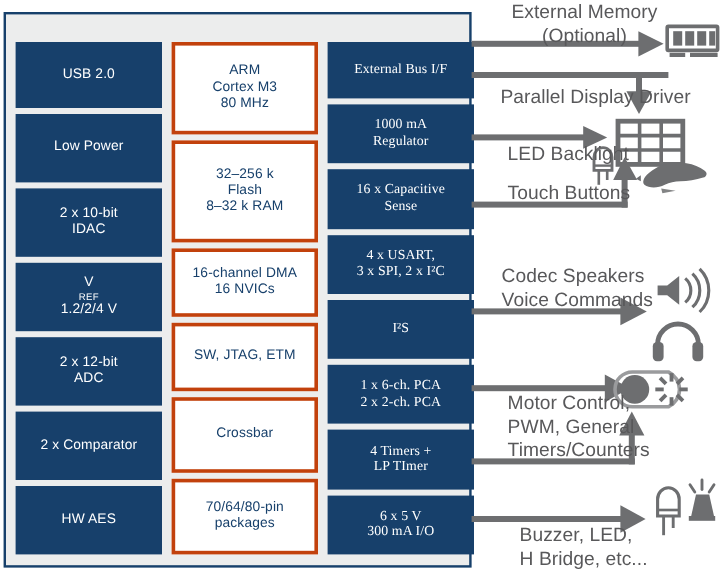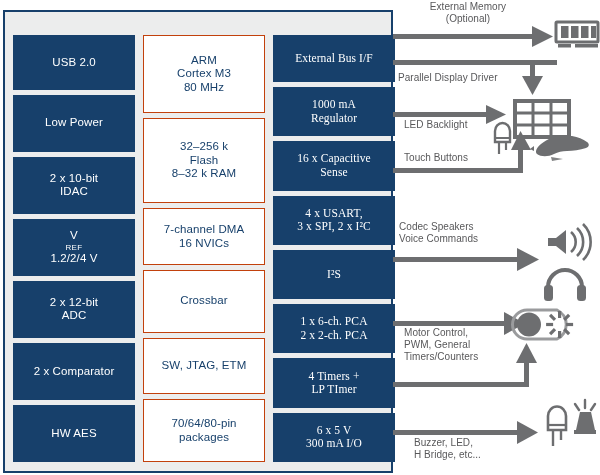--- a/index.html
+++ b/index.html
@@ -15,39 +15,39 @@
   .col{display:flex;flex-direction:column;gap:5px;flex:1 1 0;}
   .col.left{flex:0 0 122px;}
   .col.mid{flex:0 0 122px;}
   .col.right{flex:0 0 122px;font-family:Liberation Serif, serif;}
 
   .blk{
     box-sizing:border-box;display:flex;align-items:center;justify-content:center;
     text-align:center;line-height:1.18;letter-spacing:.1px;
   }
   .blk.dark{background:#17406b;color:#ffffff;font-size:11.5px;}
-  .blk.light{background:#ffffff;color:#17406b;border:1px solid #c2410c;font-size:11.5px;}
+  .blk.light{background:#ffffff;color:#17406b;border:3px solid #c2410c;font-size:11.5px;}
   .blk span{display:block;}
   .sub{font-size:8px;vertical-align:sub;letter-spacing:.3px;}
 
   
   .h1{flex:1.32 1 0;}   
   .h2{flex:1.38 1 0;}
   .hArm{flex:1.62 1 0;}
   .hFlash{flex:1.78 1 0;}
   .hDma{flex:1.16 1 0;}
   .hSw{flex:1.16 1 0;}
   .hCross{flex:1.30 1 0;}
   .hPkg{flex:1.30 1 0;}
 
   
   #io-layer{position:absolute;left:0;top:0;width:600px;height:475px;pointer-events:none;}
   .iolabel{
-    position:absolute;color:#58585a;font-size:10px;line-height:1.22;
-    white-space:pre-line;letter-spacing:.05px;
+    position:absolute;color:#58585a;font-size:16px;line-height:1.22;
+    white-space:pre-line;letter-spacing:.05px;margin-left:19px;
   }
   .iolabel.ctr{text-align:center;}
 </style>
 </head>
 <body>
 
 <div id="mcu-container">
 
   <div class="col left">
     <div class="blk dark h1">
@@ -95,29 +95,29 @@
     </div>
     <div class="blk light hFlash">
       <div>
         <span>32–256 k</span>
         <span>Flash</span>
         <span>8–32 k RAM</span>
       </div>
     </div>
     <div class="blk light hDma">
       <div>
-        <span>7-channel DMA</span>
+        <span>16-channel DMA</span>
         <span>16 NVICs</span>
       </div>
+    </div>
+    <div class="blk light hSw">
+      <span>SW, JTAG, ETM</span>
     </div>
     <div class="blk light hCross">
       <span>Crossbar</span>
-    </div>
-    <div class="blk light hSw">
-      <span>SW, JTAG, ETM</span>
     </div>
     <div class="blk light hPkg">
       <div>
         <span>70/64/80-pin</span>
         <span>packages</span>
       </div>
     </div>
   </div>
 
   <div class="col right">

